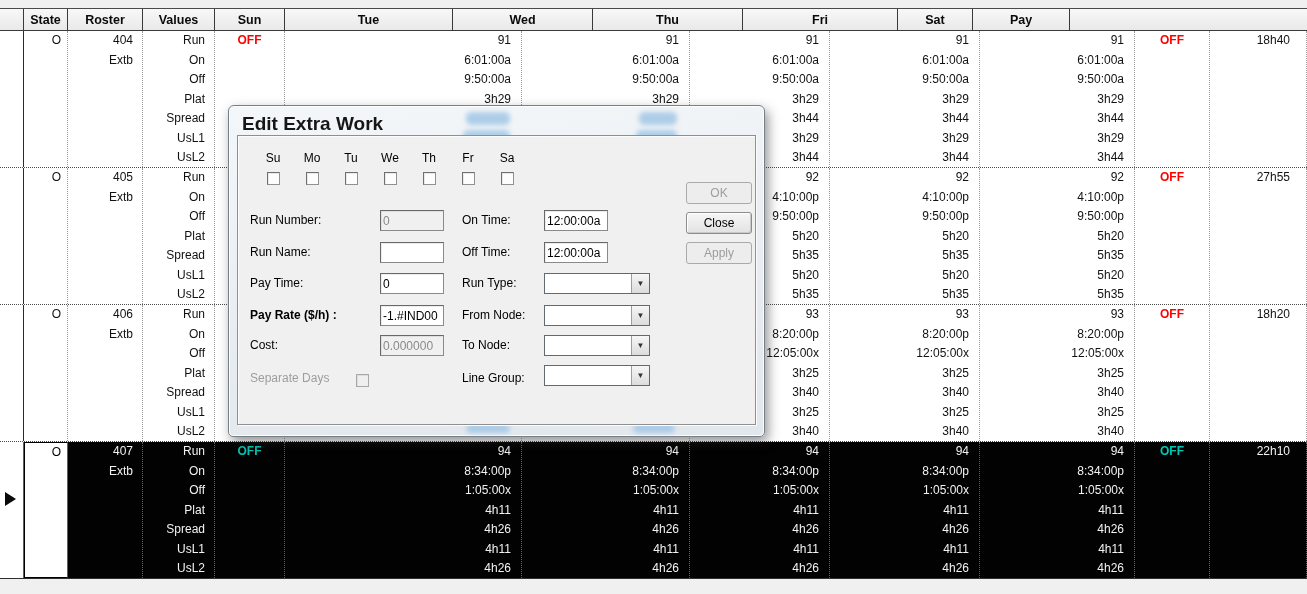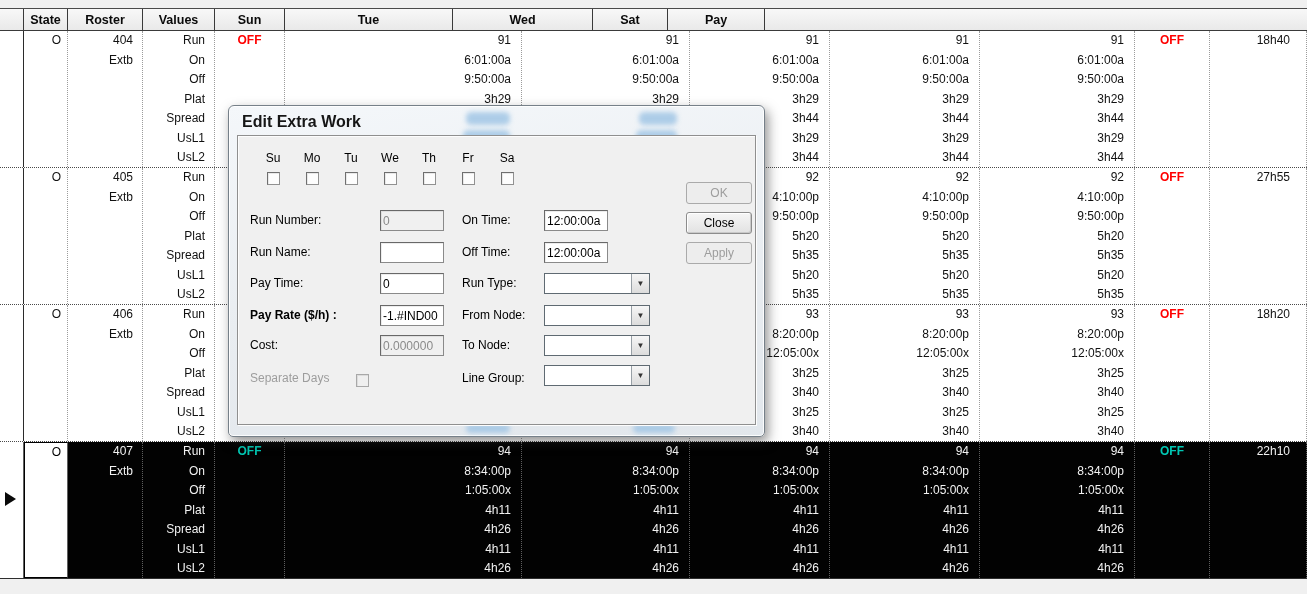--- a/index.html
+++ b/index.html
@@ -29,21 +29,21 @@
   .off-red{color:var(--off-red);}
   .off-cyan{color:var(--off-cyan);}
   .arrow{position:absolute;left:5px;top:50px;width:0;height:0;
          border-left:11px solid #0a0a0a;border-top:7px solid transparent;border-bottom:7px solid transparent;}
 
   
   .dialog{position:absolute;left:228px;top:105px;width:535px;height:330px;
           background:linear-gradient(172deg,#f4f7fa 0%,#e9edf1 55%,#e2e7ec 100%);
           border:1px solid #768089;border-radius:6px 6px 5px 5px;
           box-shadow:3px 5px 12px rgba(40,40,40,.5), inset 0 0 0 1px rgba(255,255,255,.85);}
-  .dlg-title{position:absolute;left:13px;top:7px;font-size:16px;font-weight:600;color:#161616;}
+  .dlg-title{position:absolute;left:13px;top:7px;font-size:19px;font-weight:600;color:#161616;}
   .blob{position:absolute;background:var(--blur-blue);opacity:.8;border-radius:5px;filter:blur(2.5px);}
   .dlg-panel{position:absolute;left:8px;top:29px;width:519px;height:290px;background:#f0f0f0;
              border:1px solid #8f8f8f;box-shadow:inset 1px 1px 0 #fdfdfd,1px 1px 0 #fdfdfd;box-sizing:border-box;}
   .day-label{position:absolute;width:30px;text-align:center;font-size:12px;color:#000;}
   .checkbox{position:absolute;width:13px;height:13px;background:#fdfdfd;box-sizing:border-box;
             border:1px solid #919191;border-top-color:#6f6f6f;border-left-color:#6f6f6f;
             box-shadow:inset 1px 1px 0 rgba(0,0,0,.08);}
   .checkbox.disabled{background:#efefef;border-color:#a8a8a8;}
   .dlg-label{position:absolute;font-size:12px;color:#000;line-height:21px;white-space:nowrap;}
   .dlg-label.disabled{color:#9d9d9d;}
@@ -70,20 +70,22 @@
 
   <div class="grid" id="grid">
       <div class="hrow">
         <div class="hcell" style="width: 24px;"></div>
         <div class="hcell" style="width: 44px;">State</div>
         <div class="hcell" style="width: 75px; text-align: right;">Roster</div>
         <div class="hcell" style="width: 72px;">Values</div>
         <div class="hcell" style="width: 70px;">Sun</div>
         <div class="hcell" style="width: 168px;">Tue</div>
         <div class="hcell" style="width: 140px; text-align: center;">Wed</div>
+        <div class="hcell" style="width: 150px;">Thu</div>
+        <div class="hcell" style="width: 155px;">Fri</div>
         <div class="hcell" style="width: 75px;">Sat</div>
         <div class="hcell" style="width: 97px;">Pay</div>
       </div>
       <div class="block">
         <div class="cell indicator" style="width: 24px;"></div>
         <div class="cell state" style="width: 44px;">
           <div class="line">O</div>
         </div>
         <div class="cell roster" style="width: 75px;">
           <div class="line">404</div>

